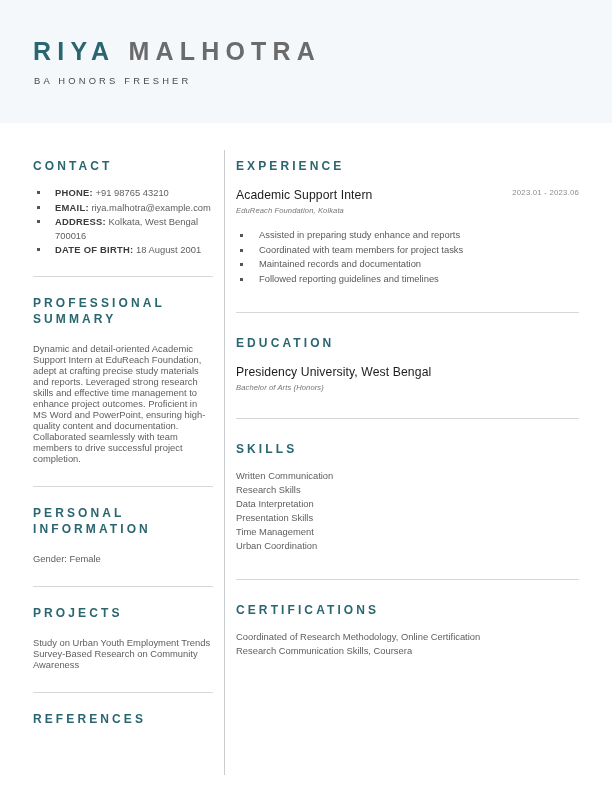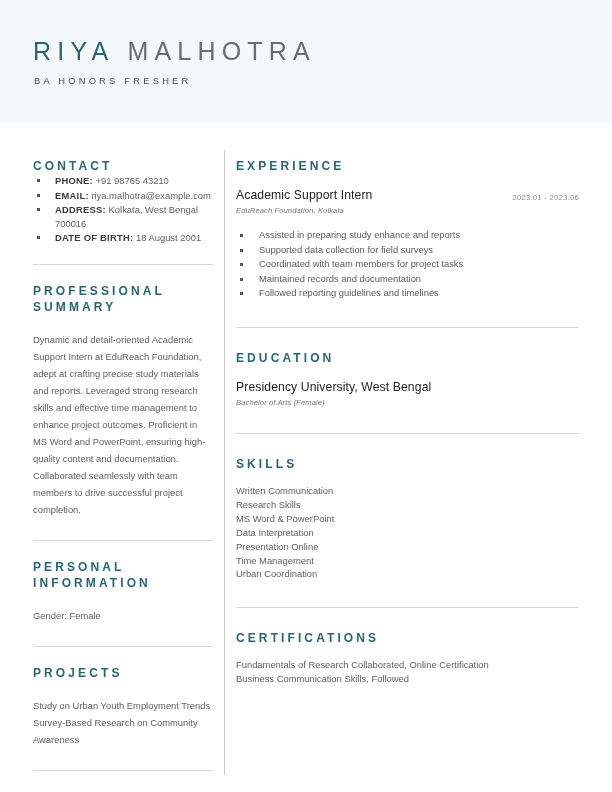--- a/index.html
+++ b/index.html
@@ -19,21 +19,21 @@
     top: 0; left: 0;
     width: 612px;
     height: 123px;
     background: #f4f8fa;
   }
   .name-line {
     position: absolute;
     left: 33px;
     top: 37px;
     font-size: 25px;
-    font-weight: normal;
+    font-weight: bold;
     letter-spacing: 6.2px;
     white-space: nowrap;
   }
   .name-first { color: #2a6670; }
   .name-last  { color: #6b6b6b; }
   .job-subtitle {
     position: absolute;
     left: 34px;
     top: 75px;
     font-size: 9.4px;
@@ -77,20 +77,21 @@
 
   .rule {
     height: 1px;
     background: #d6d9db;
     width: 100%;
   }
 
   
   .contact-list {
     list-style: none;
+    margin-top: 12px;
   }
   .contact-list li {
     position: relative;
     padding-left: 22px;
     font-size: 9.4px;
     line-height: 13.6px;
     color: #5e5e5e;
     margin-bottom: 1px;
   }
   .contact-list li::before {
@@ -103,32 +104,32 @@
     background: #555;
   }
   .contact-list b {
     color: #3c3c3c;
     font-weight: bold;
     letter-spacing: 0.25px;
   }
 
   .body-text {
     font-size: 9.4px;
-    line-height: 17px;
+    line-height: 11px;
     color: #5e5e5e;
   }
   .block-gap-md { margin-top: 16px; }
   .spacer-18 { height: 18px; }
   .spacer-22 { height: 22px; }
   .spacer-26 { height: 26px; }
 
   
   .entry-row {
     display: flex;
-    align-items: flex-end;
+    align-items: flex-start;
     justify-content: space-between;
     margin-top: 14px;
   }
   .entry-title {
     font-size: 12.2px;
     color: #1d1d1d;
     font-weight: normal;
     letter-spacing: 0.1px;
   }
   .entry-date {
@@ -258,61 +259,59 @@
     <div class="sec-head">EXPERIENCE</div>
 
     <div class="entry-row">
       <div class="entry-title">Academic Support Intern</div>
       <div class="entry-date">2023.01 - 2023.06</div>
     </div>
     <div class="entry-sub">EduReach Foundation, Kolkata</div>
 
     <ul class="bullet-list">
       <li>Assisted in preparing study enhance and reports</li>
-      <li>Supported data collection for field surveys</li>
       <li>Coordinated with team members for project tasks</li>
       <li>Maintained records and documentation</li>
       <li>Followed reporting guidelines and timelines</li>
     </ul>
   </div>
 
   <div class="spacer-26"></div>
   <div class="rule"></div>
   <div class="spacer-22"></div>
 
   <div>
     <div class="sec-head">EDUCATION</div>
     <div class="entry-row">
       <div class="entry-title">Presidency University, West Bengal</div>
     </div>
-    <div class="entry-sub">Bachelor of Arts (Female)</div>
+    <div class="entry-sub">Bachelor of Arts (Honors)</div>
   </div>
 
   <div class="spacer-26"></div>
   <div class="rule"></div>
   <div class="spacer-22"></div>
 
   <div>
     <div class="sec-head">SKILLS</div>
     <ul class="plain-list">
       <li>Written Communication</li>
       <li>Research Skills</li>
-      <li>MS Word &amp; PowerPoint</li>
       <li>Data Interpretation</li>
-      <li>Presentation Online</li>
+      <li>Presentation Skills</li>
       <li>Time Management</li>
       <li>Urban Coordination</li>
     </ul>
   </div>
 
   <div class="spacer-26"></div>
   <div class="rule"></div>
   <div class="spacer-22"></div>
 
   <div>
     <div class="sec-head">CERTIFICATIONS</div>
     <ul class="plain-list">
-      <li>Fundamentals of Research Collaborated, Online Certification</li>
-      <li>Business Communication Skills, Followed</li>
+      <li>Coordinated of Research Methodology, Online Certification</li>
+      <li>Research Communication Skills, Coursera</li>
     </ul>
   </div>
 
 </div>
 
 </body></html>

